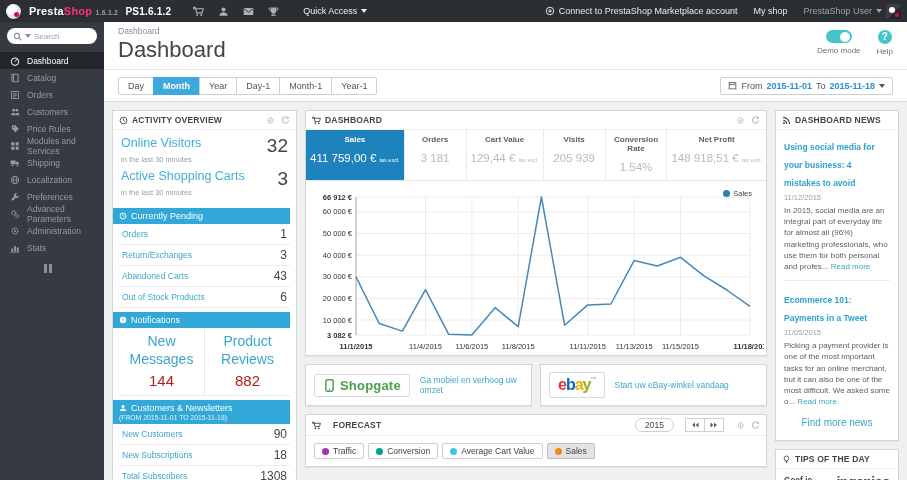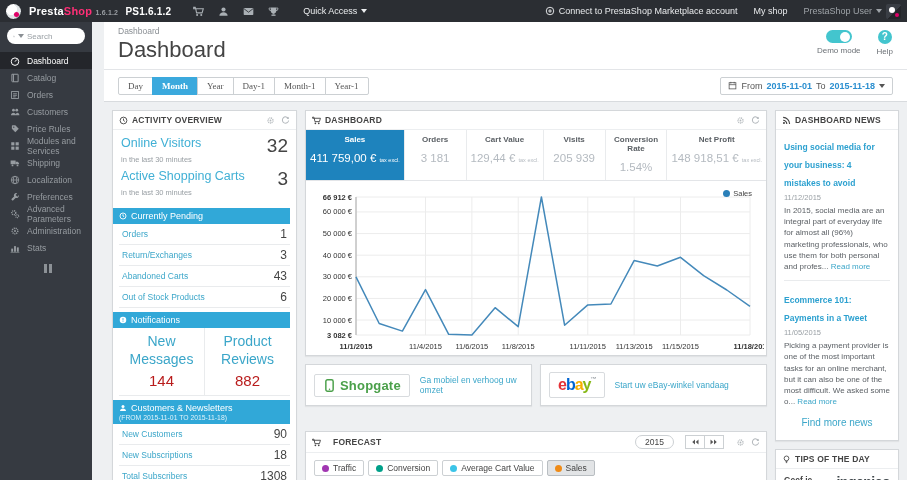--- a/index.html
+++ b/index.html
@@ -21,21 +21,21 @@
   .quick-access { display:flex; align-items:center; gap:4px; font-size:9px; color:#eceef0; margin-left:16px; cursor:pointer; }
   .caret { width:0; height:0; border-left:3px solid transparent; border-right:3px solid transparent; border-top:4px solid currentColor; display:inline-block; }
   .tb-right { display:flex; align-items:center; gap:16px; padding-right:6px; font-size:9px; }
   .tb-link { display:flex; align-items:center; gap:4px; color:#e8eaec; cursor:pointer; }
   .tb-user { display:flex; align-items:center; gap:4px; color:#9ea3a8; cursor:pointer; }
   .avatar { width:15px; height:15px; border-radius:2px; background:linear-gradient(135deg,#3a3e45 0 55%,#24262a 56%); position:relative; }
   .avatar i { position:absolute; left:3px; top:3px; width:6px; height:6px; border-radius:50%; background:#fff; }
   .avatar b { position:absolute; right:2px; bottom:2px; width:4px; height:4px; border-radius:50%; background:#df0067; }
 
   
-  .sidebar { position:absolute; top:22px; left:0; width:92px; bottom:0; background:#363a41; z-index:20; }
+  .sidebar { position:absolute; top:22px; left:0; width:104px; bottom:0; background:#363a41; z-index:20; }
   .search-wrap { margin:6px 7px 8px 7px; background:#fff; border-radius:9px; height:16px; display:flex; align-items:center; padding:0 6px; gap:3px; color:#8a8f94; }
   .search-wrap input { border:0; outline:0; width:52px; font-size:8px; color:#555; background:transparent; }
   .search-wrap input::placeholder { color:#9aa0a5; }
   .nav-item { display:flex; align-items:center; gap:7px; height:17px; padding-left:10px; font-size:8.5px; color:#979ca1; cursor:pointer; }
   .nav-item svg { flex:0 0 auto; }
   .nav-item.active { background:#24262b; color:#fff; }
   .collapse-btn { margin:8px 0 0 44px; display:flex; gap:2px; cursor:pointer; }
   .collapse-btn .bar { width:3px; height:9px; background:#8c9196; }
 
   
@@ -45,21 +45,21 @@
   .page-title { font-size:22px; font-weight:400; color:#444; margin-top:1px; }
   .header-right { position:absolute; right:14px; top:8px; display:flex; gap:16px; }
   .hr-item { display:flex; flex-direction:column; align-items:center; gap:3px; font-size:8px; color:#6b7075; }
   .toggle { width:26px; height:13px; border-radius:7px; background:#43c5ce; position:relative; cursor:pointer; }
   .toggle i { position:absolute; right:1.5px; top:1.5px; width:10px; height:10px; background:#fff; border-radius:50%; }
   .help-circle { width:14px; height:14px; border-radius:50%; background:#43c5ce; color:#fff; font-size:10px; font-weight:bold; text-align:center; line-height:14px; cursor:pointer; }
   .help-circle::after { content:"?"; }
 
   .toolbar { background:#fff; border-top:1px solid #e3e5e8; border-bottom:1px solid #d8dbde; height:33px; display:flex; align-items:center; padding:0 14px; justify-content:space-between; }
   .btn-group { display:flex; }
-  .range-btn { font-size:9px; color:#555; background:#fff; border:1px solid #ccd0d3; padding:3px 9px; margin-left:-1px; cursor:pointer;font-family:Liberation Serif, serif; }
+  .range-btn { font-size:9px; color:#555; background:#fff; border:1px solid #ccd0d3; padding:3px 9px; margin-left:-1px; cursor:pointer; }
   .range-btn:first-child { margin-left:0; border-radius:2px 0 0 2px; }
   .range-btn:last-child { border-radius:0 2px 2px 0; }
   .range-btn.active { background:#3ba9dd; border-color:#3ba9dd; color:#fff; font-weight:bold; }
   .date-btn { display:flex; align-items:center; gap:4px; border:1px solid #ccd0d3; border-radius:2px; background:#fff; font-size:9px; color:#555; padding:3px 7px; cursor:pointer; }
   .date-btn b { color:#2b8fd0; }
   .date-btn .caret { color:#555; }
 
   .content { display:flex; gap:8px; padding:8px; align-items:flex-start; }
   .col-a { width:185px; flex:0 0 185px; }
   .col-b { width:462px; flex:0 0 462px; }
@@ -98,21 +98,21 @@
   .m-value { font-size:11.5px; color:#b4bac0; margin-top:8px; white-space:nowrap; }
   .m-suffix { font-size:5.5px; }
   .metric.sel { background:#1e83bd; }
   .metric.sel .m-label, .metric.sel .m-value { color:#fff; }
 
   .chart-wrap { position:relative; padding:2px 2px 0 2px; }
   .chart-legend { position:absolute; top:8px; right:14px; display:flex; align-items:center; gap:3px; font-size:7.5px; color:#444; }
   .dot { width:7px; height:7px; border-radius:50%; display:inline-block; }
 
   
-  .mod-row { display:flex; gap:8px; margin-bottom:25px; }
+  .mod-row { display:flex; gap:8px; margin-bottom:8px; }
   .mod-card { flex:1; background:#fff; border:1px solid #d4d7da; box-shadow:0 1px 1px rgba(0,0,0,.05); display:flex; align-items:center; gap:10px; padding:6px 8px; height:42px; }
   .logo-box { border:1px solid #d8dbde; border-radius:2px; padding:3px 8px; display:flex; align-items:center; gap:4px; background:#fff; }
   .shopgate-name { font-size:13px; color:#4ba04a; font-weight:bold; letter-spacing:.2px; }
   .ebay-name { font-size:16px; font-weight:bold; letter-spacing:-1px; }
   .ebay-tm { font-size:6px; color:#9aa0a5; vertical-align:top; }
   .mod-link { font-size:8.5px; color:#3ba6c9; cursor:pointer; }
 
   
   .forecast-header { display:flex; align-items:center; gap:12px; padding:3px 6px; border-bottom:1px solid #eceef0; }
   .year-pill { border:1px solid #ccd0d3; border-radius:8px; font-size:8.5px; padding:1px 9px; color:#444; }

